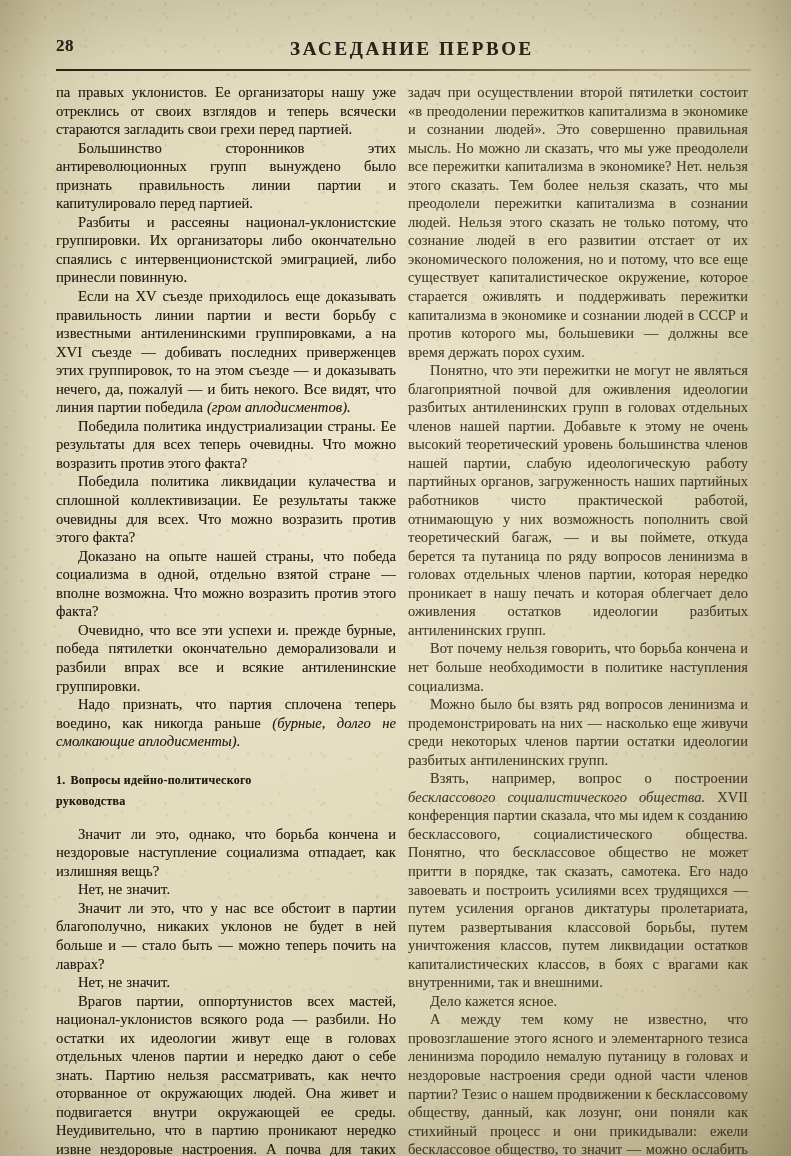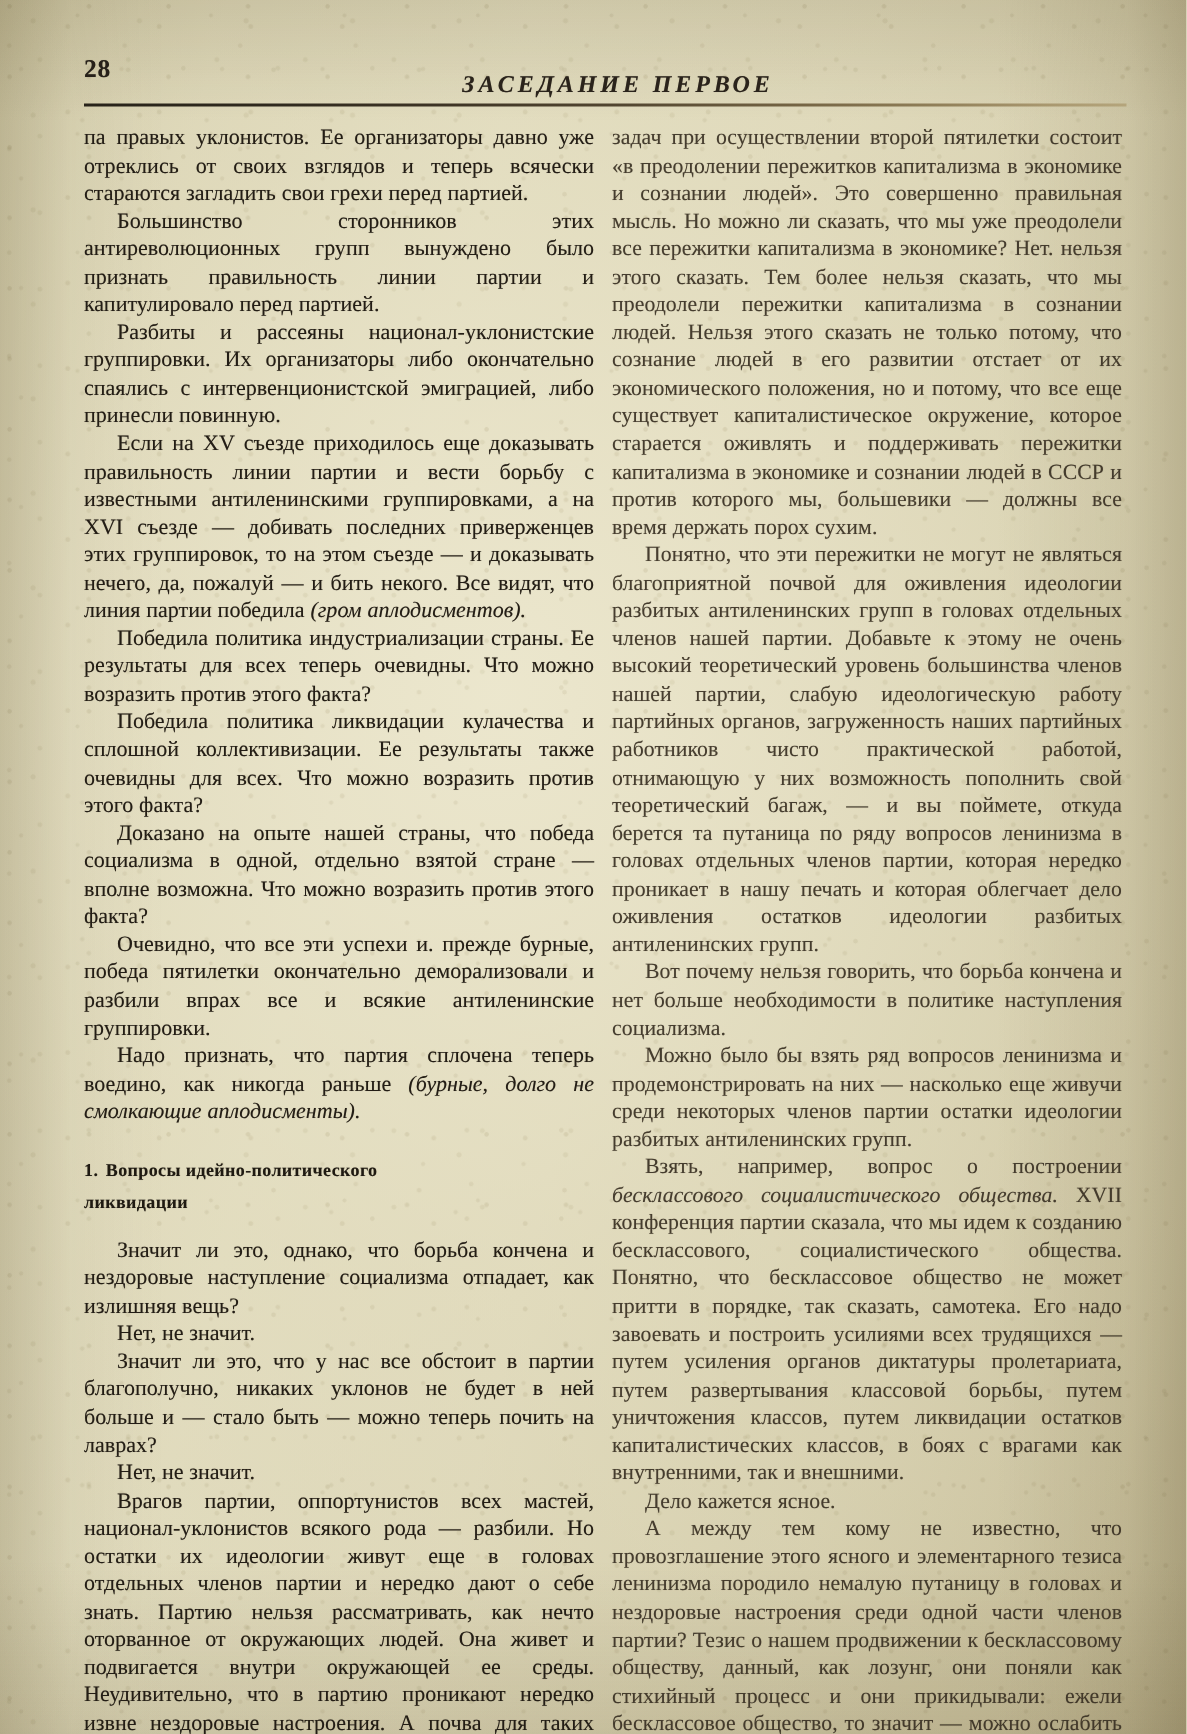--- a/index.html
+++ b/index.html
@@ -78,26 +78,25 @@
     font-family: "Liberation Serif", serif;
     font-weight: bold;
     font-size: 17px;
     color: #262019;
     letter-spacing: .5px;
   }
   .runtitle {
     position: absolute;
     left: 0;
     right: 0;
-    top: 12px;
+    top: 2px;
     text-align: center;
     font-family: "Liberation Serif", serif;
-    font-style: italic;
     font-weight: bold;
-    font-size: 16px;
+    font-size: 19px;
     letter-spacing: 2.6px;
     color: #2a231b;
     padding-left: 18px;
   }
   .rule {
     position: absolute;
     left: 56px;
     right: 40px;
     top: 69px;
     height: 2px;
@@ -178,36 +177,36 @@
     <div class="runhead">
       <div class="folio softink">28</div>
       <div class="runtitle softink">ЗАСЕДАНИЕ ПЕРВОЕ</div>
     </div>
     <div class="rule"></div>
 
     <div class="columns">
 
       <div class="col col-left softink">
 
-        <p class="cont">па правых уклонистов. Ее организаторы давно уже отреклись от своих взглядов и теперь всячески стараются загладить свои грехи перед партией.</p>
+        <p class="cont">па правых уклонистов. Ее организаторы нашу уже отреклись от своих взглядов и теперь всячески стараются загладить свои грехи перед партией.</p>
         <p>Большинство сторонников этих антиреволюционных групп вынуждено было признать правильность линии партии и капитулировало перед партией.</p>
         <p>Разбиты и рассеяны национал-уклонистские группировки. Их организаторы либо окончательно спаялись с интервенционистской эмиграцией, либо принесли повинную.</p>
 
         <p><span>Если на XV съезде приходилось еще доказывать правильность линии партии и вести борьбу с известными антиленинскими группировками, а на XVI съезде — добивать последних приверженцев этих группировок, то на этом съезде — и доказывать нечего, да, пожалуй — и бить некого. Все видят, что линия партии победила </span><em class="it">(гром аплодисментов).</em></p>
 
         <p>Победила политика индустриализации страны. Ее результаты для всех теперь очевидны. Что можно возразить против этого факта?</p>
         <p>Победила политика ликвидации кулачества и сплошной коллективизации. Ее результаты также очевидны для всех. Что можно возразить против этого факта?</p>
         <p>Доказано на опыте нашей страны, что победа социализма в одной, отдельно взятой стране — вполне возможна. Что можно возразить против этого факта?</p>
         <p>Очевидно, что все эти успехи и. прежде бурные, победа пятилетки окончательно демо­рализовали и разбили впрах все и всякие антиленинские группировки.</p>
 
         <p><span>Надо признать, что партия сплочена теперь воедино, как никогда раньше </span><em class="it">(бурные, долго не смолкающие аплодисменты).</em></p>
 
         <div class="sec-head">
           <span class="num">1.</span><span>Вопросы идейно-политического</span><br>
-          <span>ликвидации</span>
+          <span>руководства</span>
         </div>
 
         <p>Значит ли это, однако, что борьба кончена и нездоровые наступление социализма отпадает, как излишняя вещь?</p>
         <p>Нет, не значит.</p>
         <p>Значит ли это, что у нас все обстоит в партии благополучно, никаких уклонов не будет в ней больше и — стало быть — можно теперь почить на лаврах?</p>
         <p>Нет, не значит.</p>
         <p>Врагов партии, оппортунистов всех мастей, национал-уклонистов всякого рода — разбили. Но остатки их идеологии живут еще в головах отдельных членов партии и нередко дают о себе знать. Партию нельзя рассматривать, как нечто оторванное от окружающих людей. Она живет и подвигается внутри окружающей ее среды. Неудивительно, что в партию проникают нередко извне нездоровые настроения. А почва для таких настроений  несомненно имеется в нашей стране, хотя бы потому, что у нас все еще существуют некоторые промежуточные слои населения  как в городе, так и в деревне, представляющие питательную среду для таких настроений.</p>
 
       </div>
 

